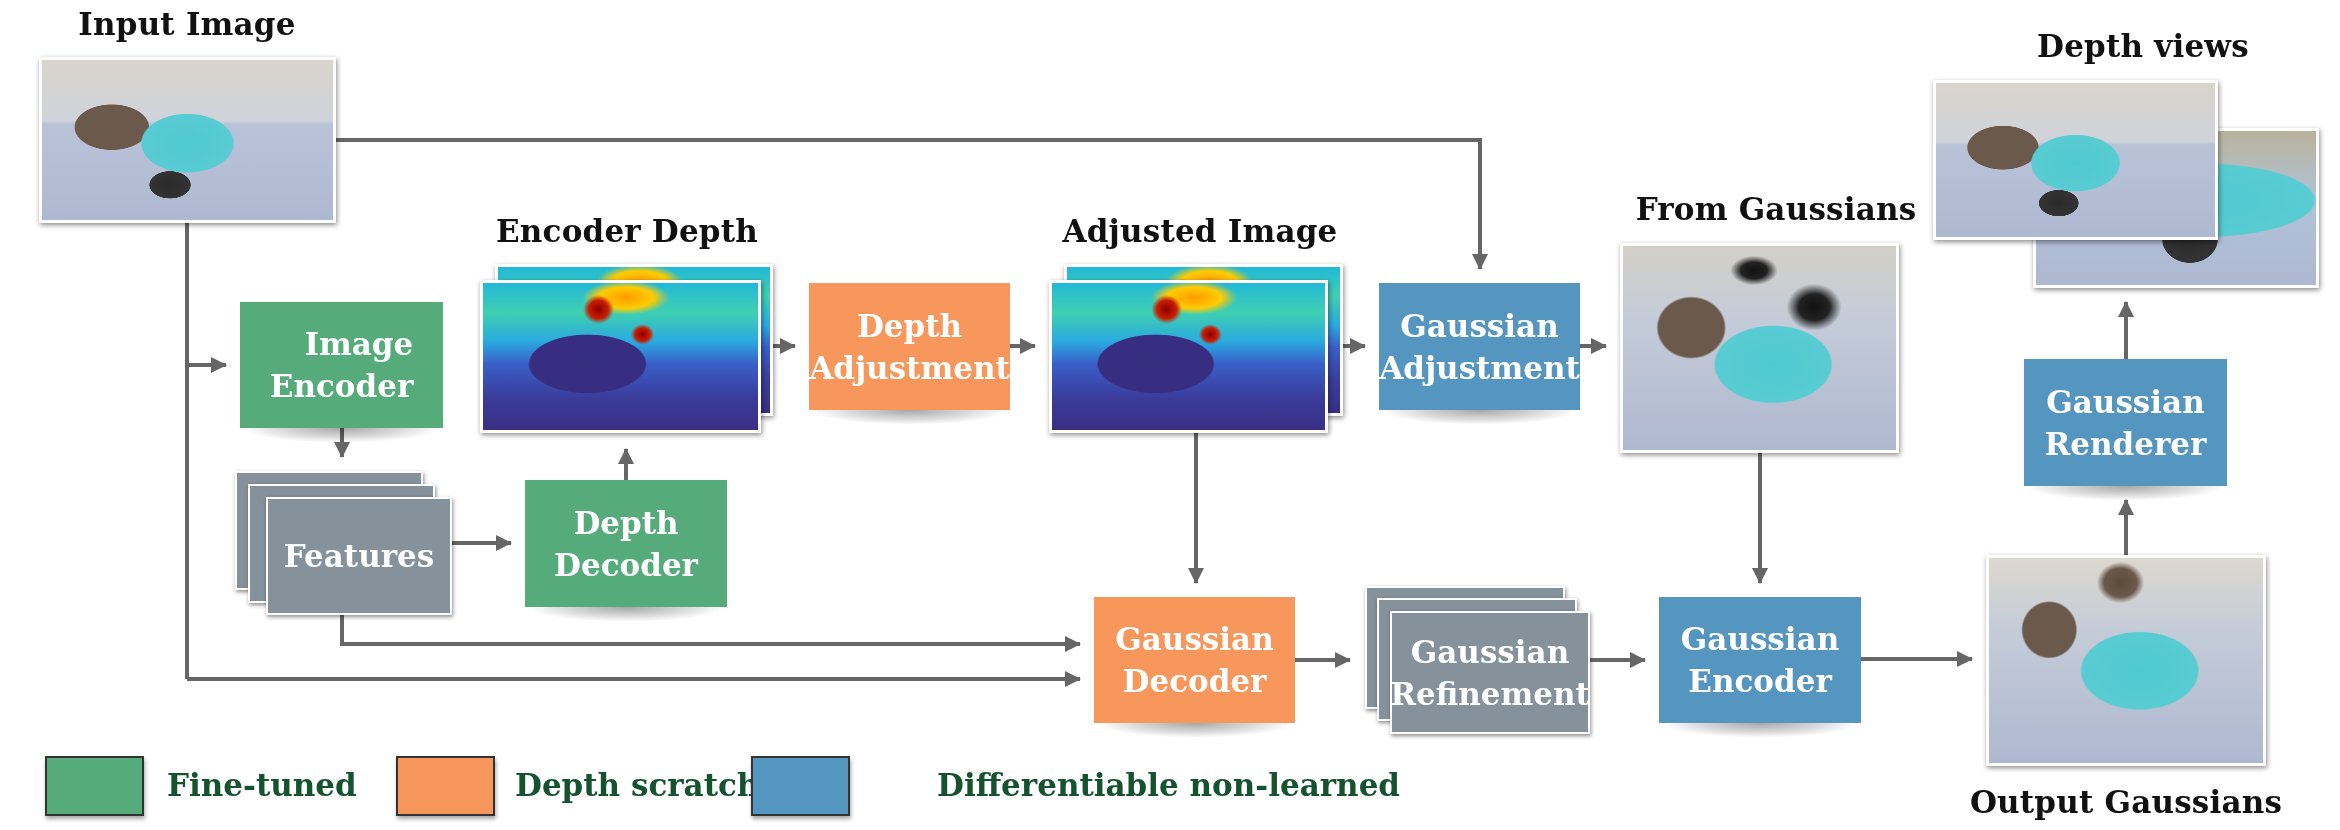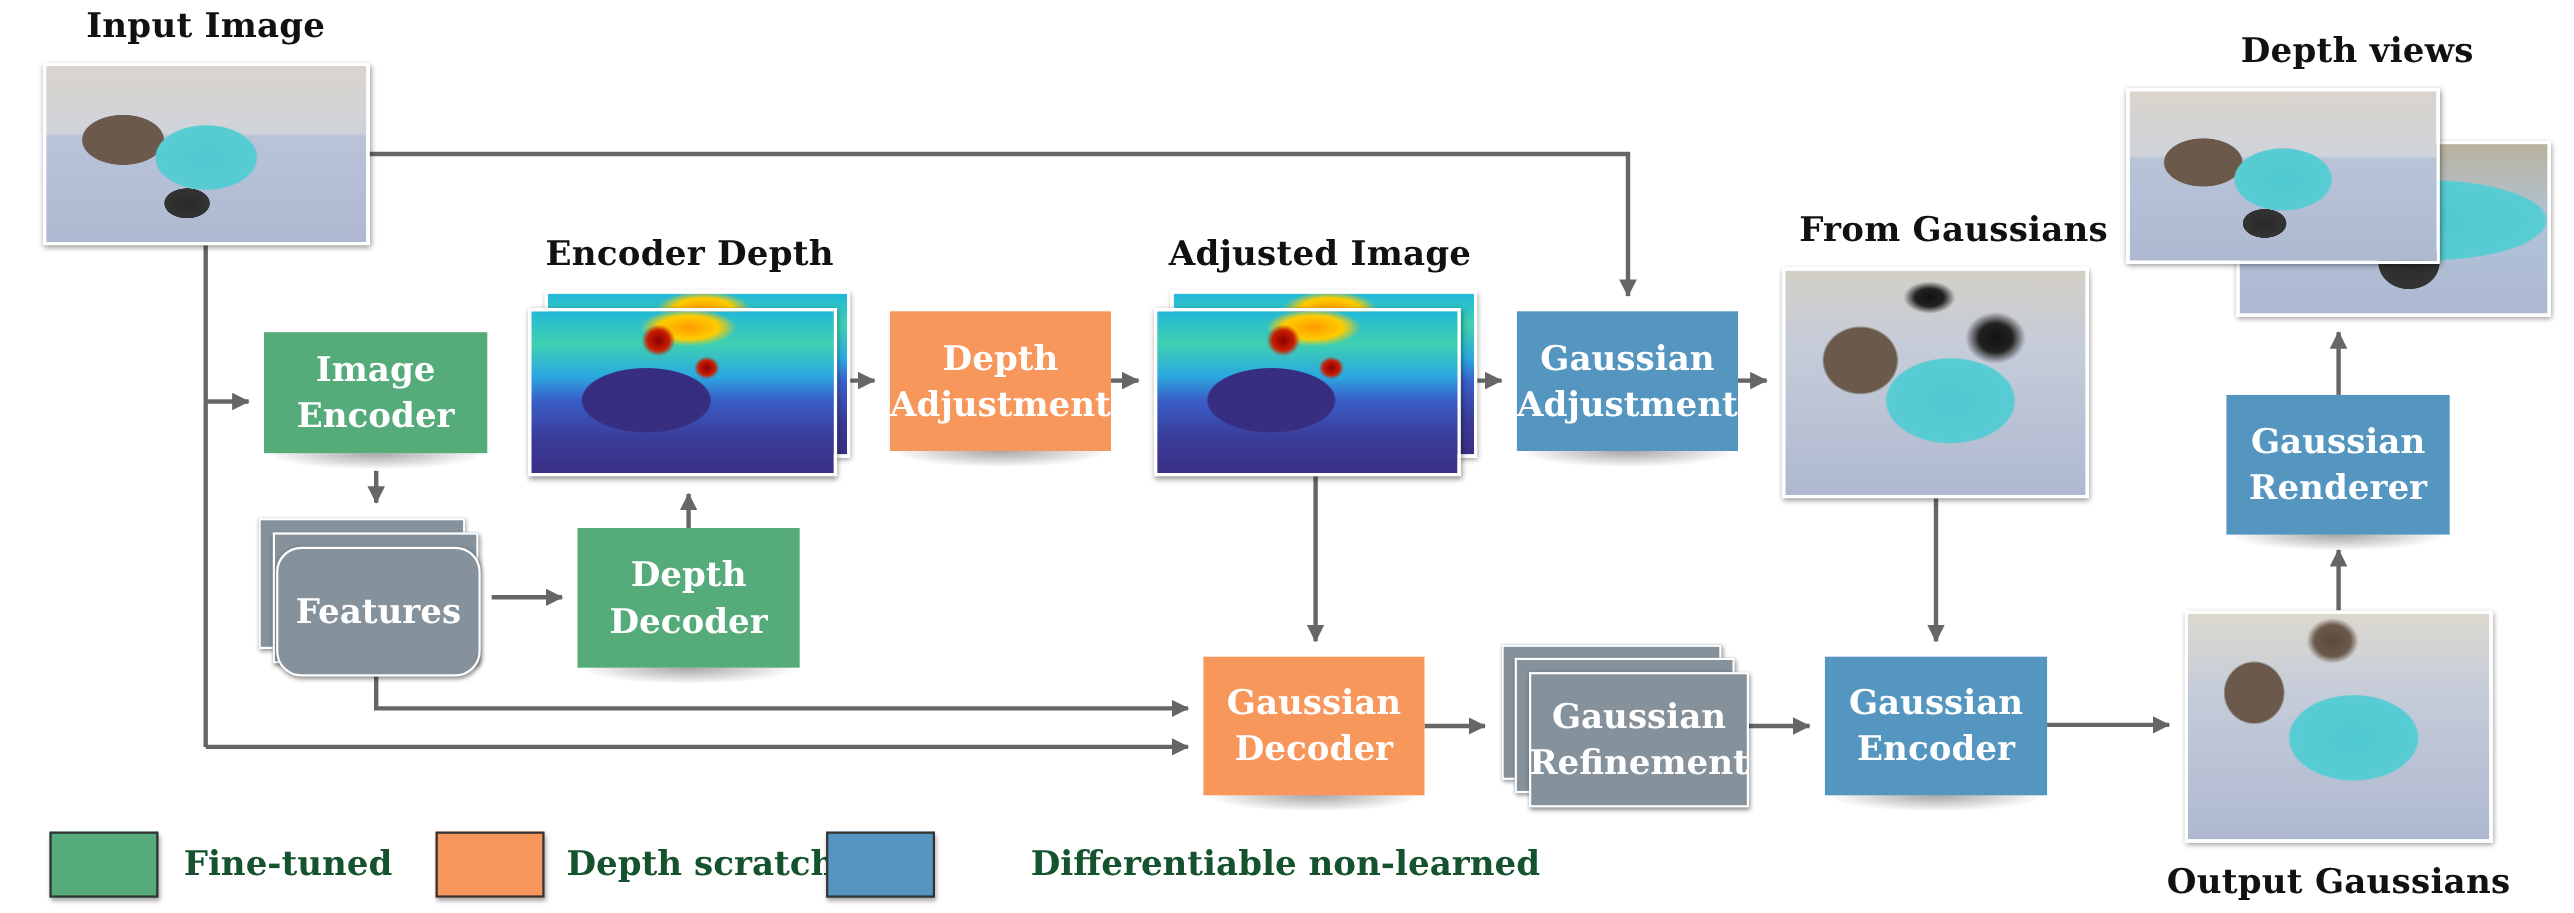--- a/index.html
+++ b/index.html
@@ -89,27 +89,27 @@
 
 <div class="title" style="left:187px; top:6px;">Input Image</div>
 <div class="title" style="left:627px; top:213px;">Encoder Depth</div>
 <div class="title" style="left:1200px; top:213px;">Adjusted Image</div>
 <div class="title" style="left:1776px; top:191px;">From Gaussians</div>
 <div class="title" style="left:2143px; top:28px;">Depth views</div>
 <div class="title" style="left:2126px; top:784px;">Output Gaussians</div>
 
 <div class="photo truck" style="left:39px; top:57px; width:291px; height:160px;"></div>
 
-<div class="box green" style="left:240px; top:302px; width:203px; height:110px;">
+<div class="box green" style="left:240px; top:302px; width:203px; height:126px;text-align:right;">
   <div><span>Image</span><br><span>Encoder</span></div>
 </div>
 
 <div class="stack" style="left:235px; top:471px; width:184px; height:115px;"></div>
 <div class="stack" style="left:248px; top:484px; width:183px; height:115px;"></div>
-<div class="box gray" style="left:251px; top:497px; width:182px; height:114px;border-radius:23px;">
+<div class="box gray" style="left:266px; top:497px; width:182px; height:114px;">
   <span>Features</span>
 </div>
 
 <div class="box green" style="left:525px; top:480px; width:202px; height:127px;">
   <div><span>Depth</span><br><span>Decoder</span></div>
 </div>
 
 <div class="photo depth" style="left:495px; top:264px; width:272px; height:146px;"></div>
 <div class="photo depth" style="left:480px; top:280px; width:275px; height:147px;"></div>
 

